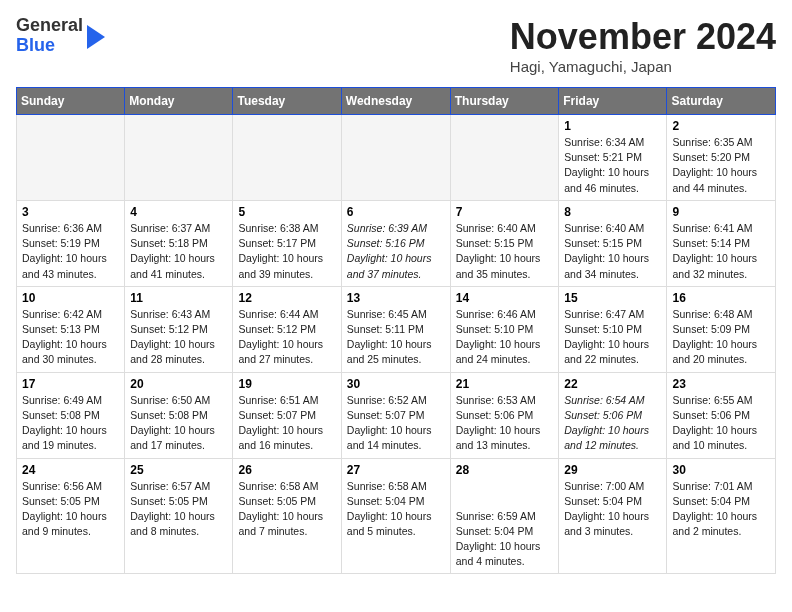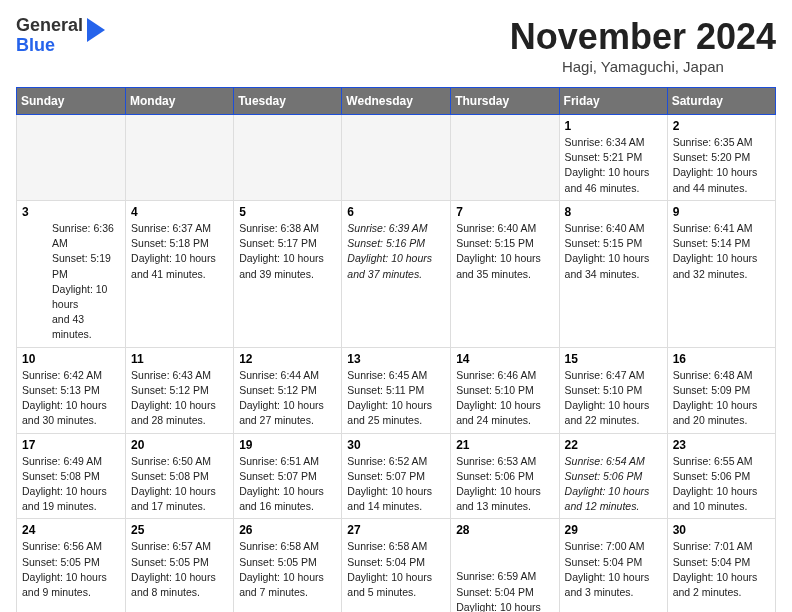--- a/index.html
+++ b/index.html
@@ -11,39 +11,39 @@
       padding: 16px;
     }
     .header {
       display: flex;
       justify-content: space-between;
       align-items: flex-start;
       margin-bottom: 12px;
     }
     .logo {
       display: flex;
-      align-items: flex-start;
+      align-items: center;
     }
     .logo-text {
       font-size: 18px;
       font-weight: bold;
       line-height: 1.1;
     }
     .logo-text .general { color: #333; }
     .logo-text .blue { color: #2563eb; }
     .logo-arrow {
       width: 0;
       height: 0;
       border-top: 12px solid transparent;
       border-bottom: 12px solid transparent;
       border-left: 18px solid #2563eb;
       margin-left: 4px;
       margin-top: 2px;
     }
-    .title-block { text-align: center; }
+    .title-block { text-align: left; }
     .month-title {
       font-size: 36px;
       font-weight: bold;
       color: #222;
     }
     .location {
       font-size: 15px;
       color: #444;
     }
     .calendar {
@@ -133,21 +133,21 @@
           <div class="day-num">2</div>
           <div class="day-info" style="white-space: pre-line;">Sunrise: 6:35 AM
 Sunset: 5:20 PM
 Daylight: 10 hours
 and 44 minutes.</div>
         </td>
       </tr>
       <tr class="week-row">
         <td>
           <div class="day-num">3</div>
-          <div class="day-info" style="white-space: pre-line; margin-left: 30px;">Sunrise: 6:36 AM
+          <div class="day-info" style="white-space: pre-line;">Sunrise: 6:36 AM
 Sunset: 5:19 PM
 Daylight: 10 hours
 and 43 minutes.</div>
         </td>
         <td>
           <div class="day-num">4</div>
           <div class="day-info" style="white-space: pre-line;">Sunrise: 6:37 AM
 Sunset: 5:18 PM
 Daylight: 10 hours
 and 41 minutes.</div>

